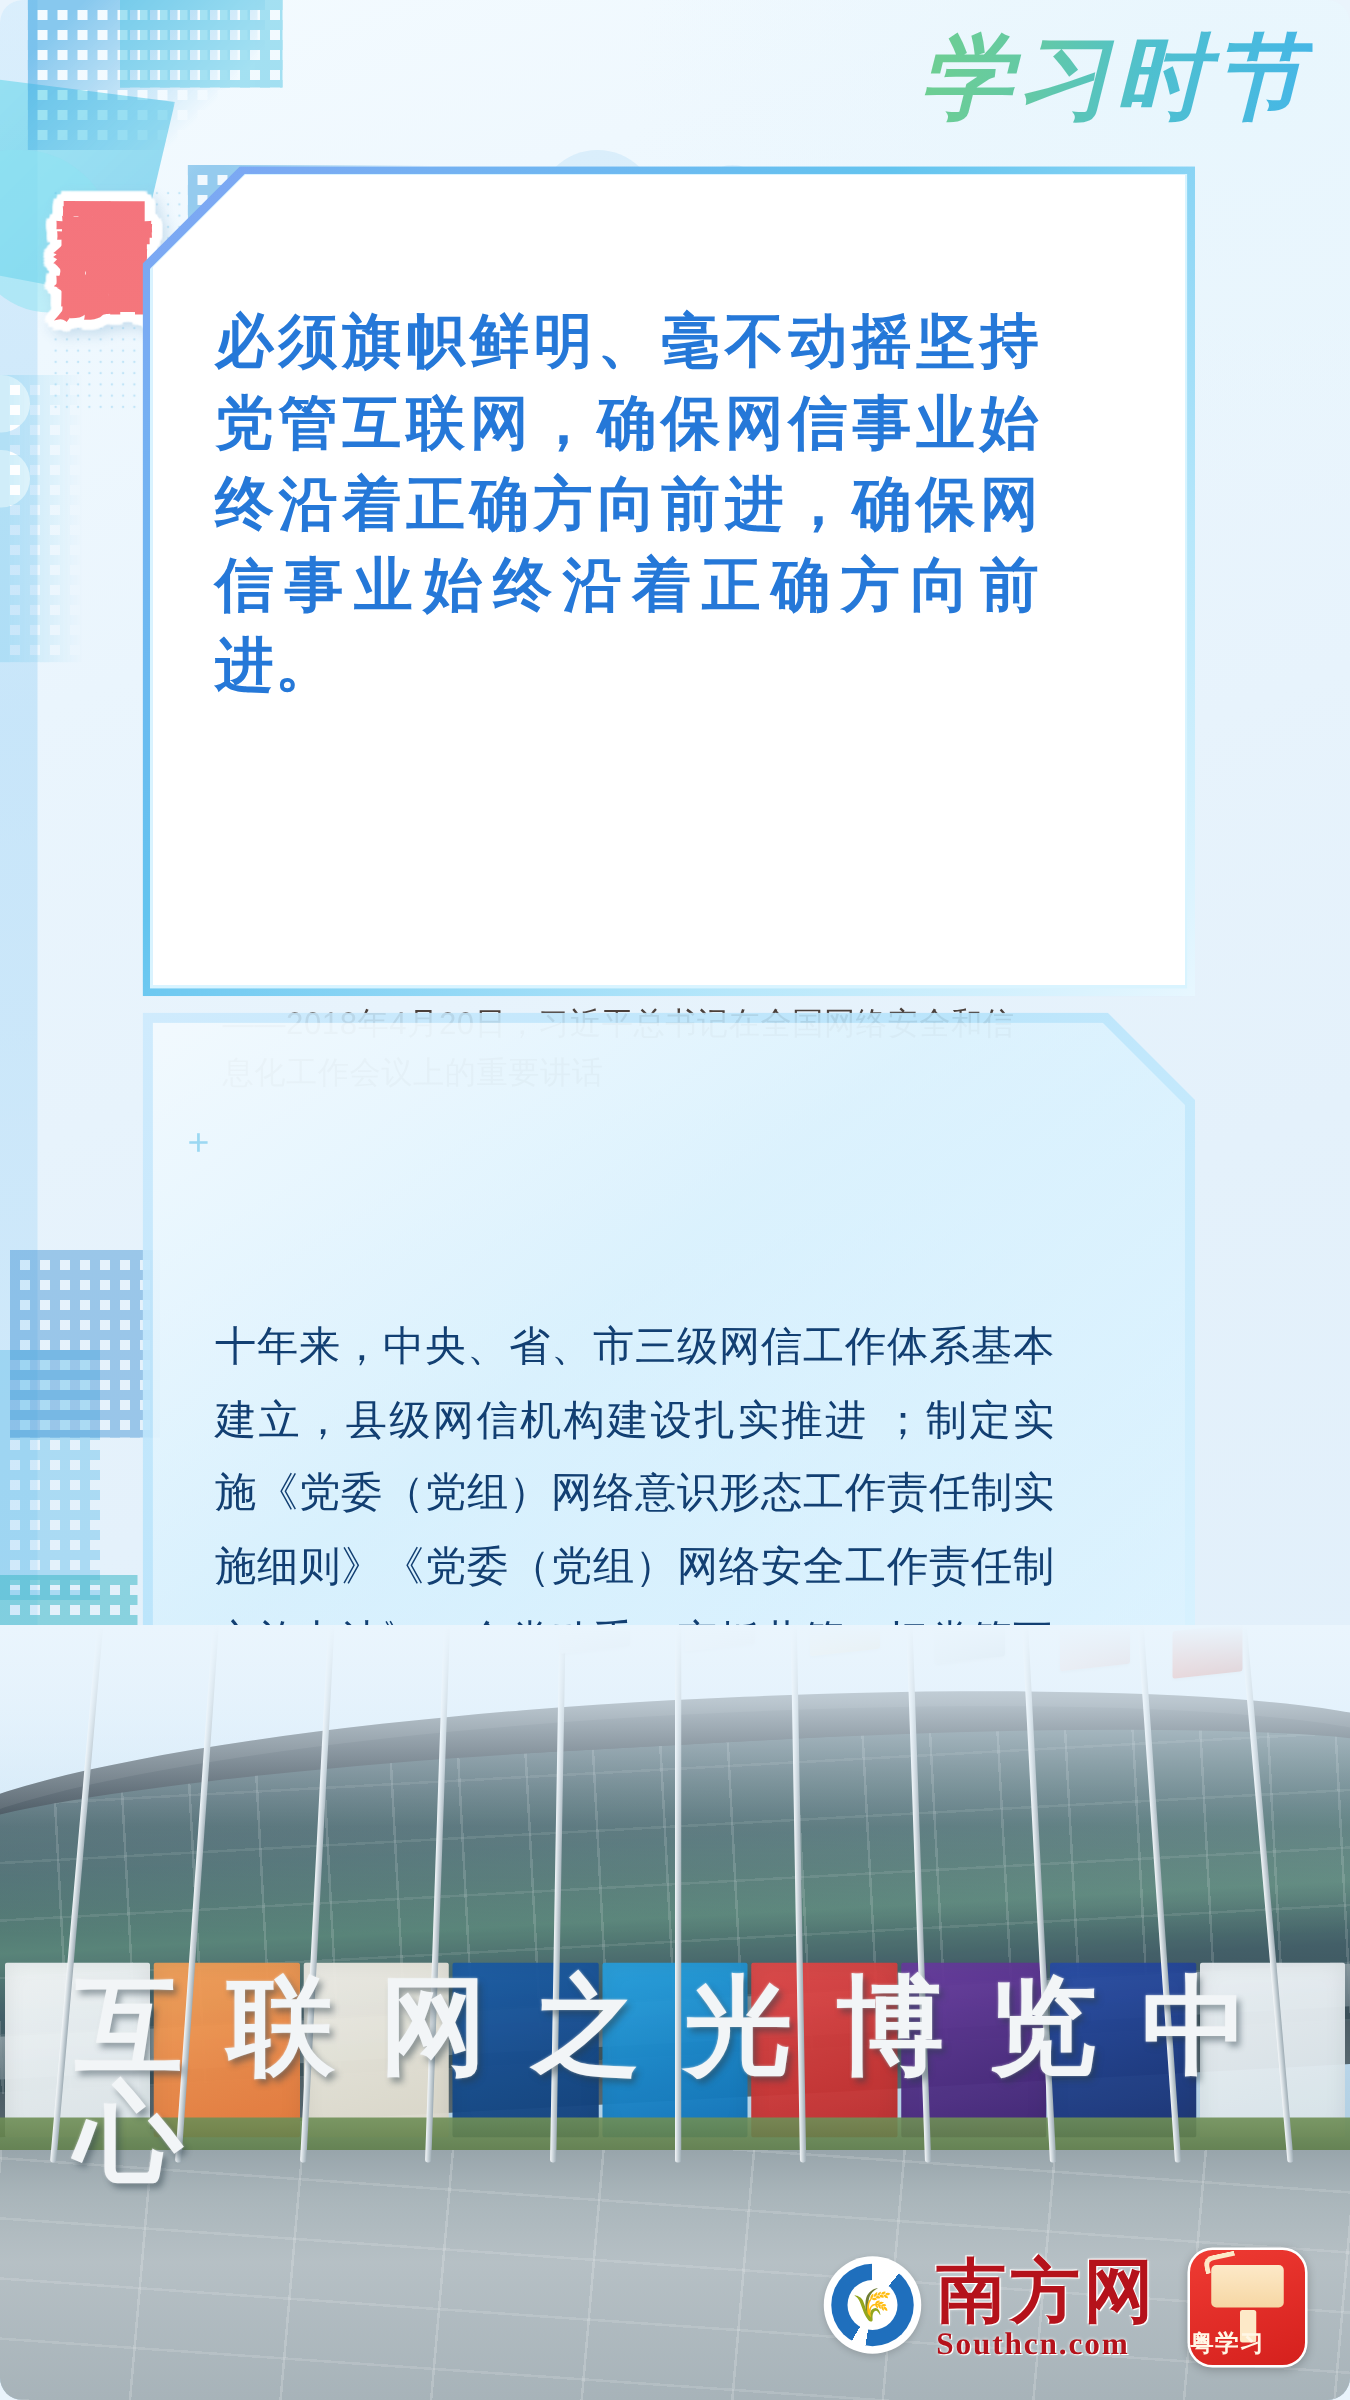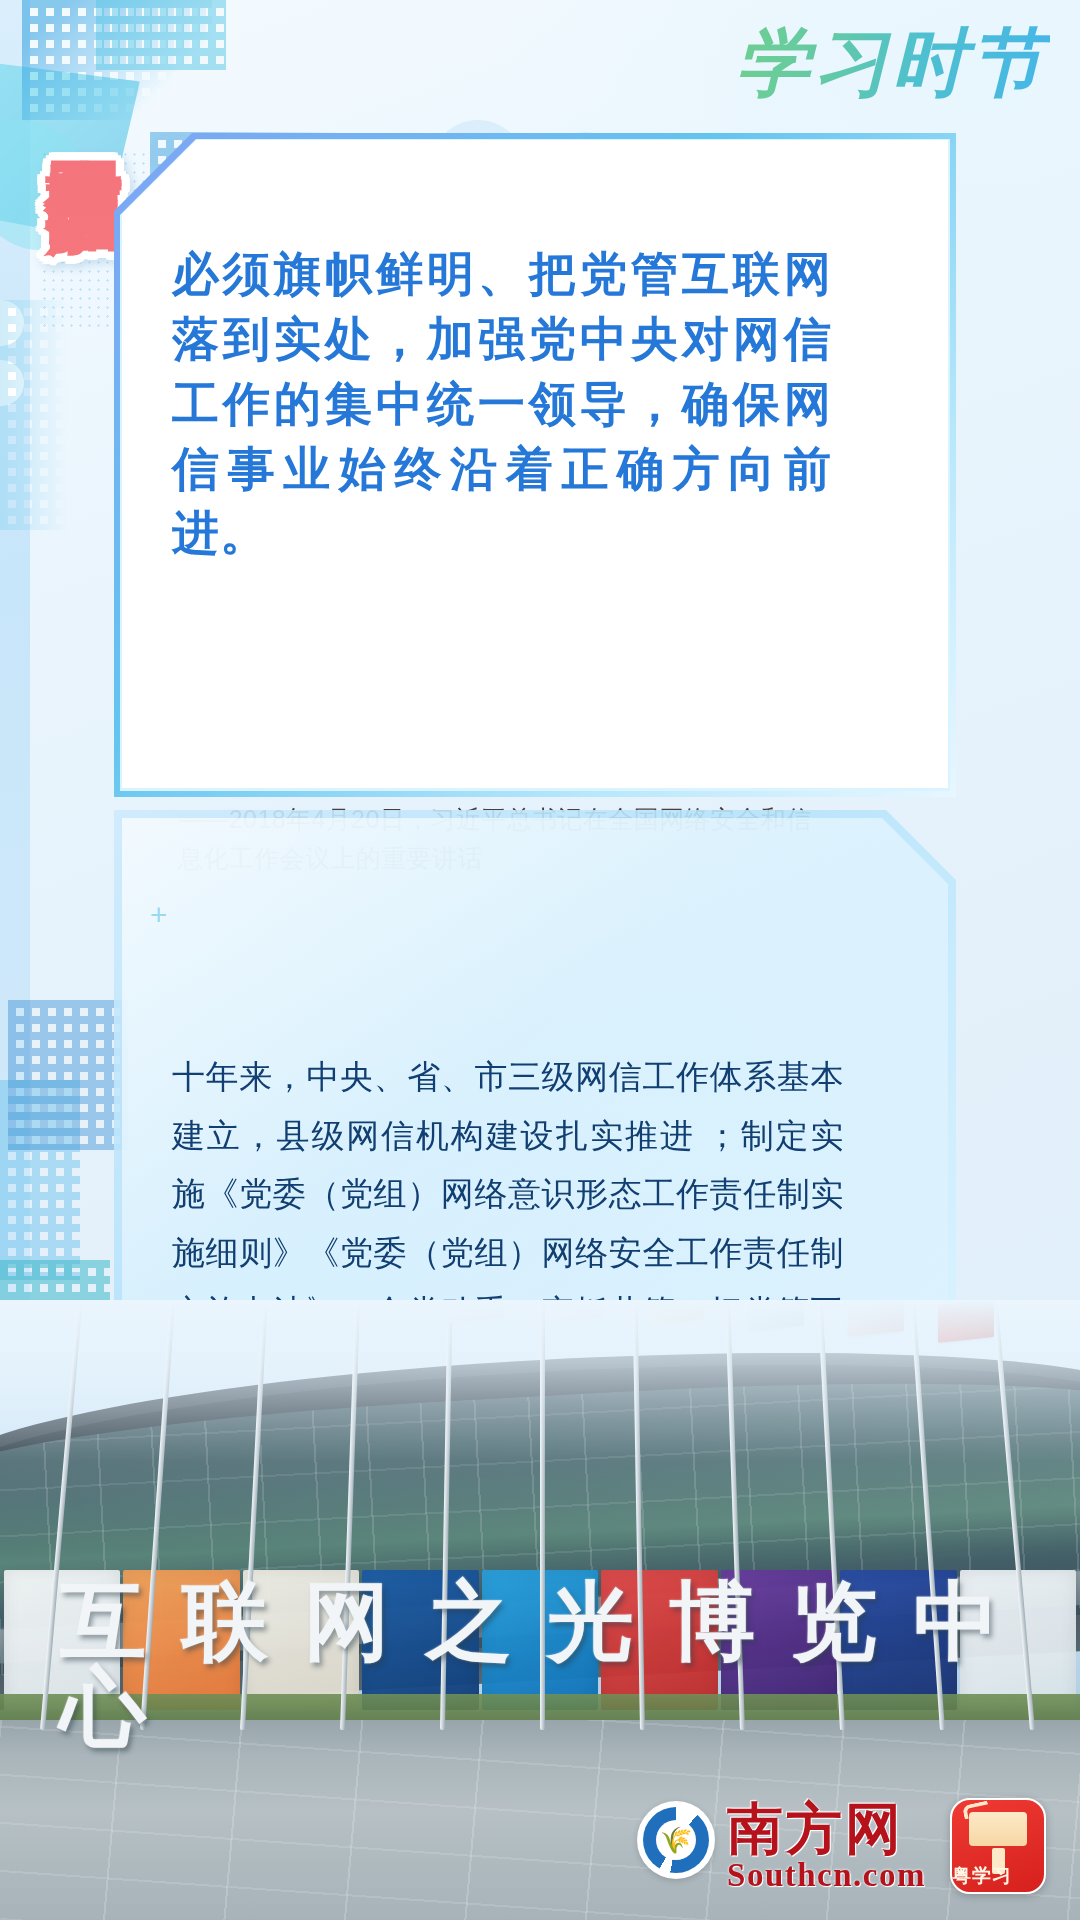--- a/index.html
+++ b/index.html
@@ -10,20 +10,21 @@
     overflow:hidden;
     position:relative;
   }
   .poster {
     position:absolute; inset:0;
     width:1080px; height:1920px;
     overflow:hidden;
     background:
       radial-gradient(ellipse 700px 500px at 92% 4%, #e8f6fd 0%, rgba(232,246,253,0) 70%),
       linear-gradient(160deg,#f4fbff 0%, #eaf5fd 25%, #e4f1fb 55%, #dfeefa 100%);
+    border-radius: 18px;
   }
 
   
   .mosaic {
     position:absolute;
     background-image:
       linear-gradient(to right, currentColor 52%, transparent 52%),
       linear-gradient(to bottom, currentColor 52%, transparent 52%);
     background-size:16px 16px, 16px 16px;
     opacity:.55;
@@ -281,21 +282,21 @@
   }
   .southcn-txt { display:flex; flex-direction:column; gap:2px; }
   .southcn-cn {
     font-family:Liberation Sans, sans-serif;
     font-size:56px; font-weight:bold; color:#b5121b;
     letter-spacing:3px; line-height:1;
     text-shadow:0 0 3px #fff, 1px 1px 0 #fff, -1px -1px 0 #fff;
   }
   .southcn-en {
     font-family:"Liberation Serif","DejaVu Serif",serif;
-    font-size:33px; font-weight:bold; color:#b5121b;
+    font-size:25px; font-weight:bold; color:#b5121b;
     letter-spacing:1.5px; line-height:1;
     text-shadow:0 0 3px #fff, 1px 1px 0 #fff;
   }
   .yuexuexi {
     width:96px; height:96px; border-radius:20px;
     background:linear-gradient(160deg,#ef3b33,#d5201d);
     position:relative; display:flex; flex-direction:column;
     align-items:center; justify-content:flex-start;
     box-shadow:0 2px 8px rgba(0,0,0,.22);
     border:2px solid #fff;
@@ -344,21 +345,21 @@
   <div class="circ circ-b"></div>
   <div class="circ circ-c"></div>
 
   <div class="brand">学习时节</div>
 
   <div class="vtitle">党对网信工作的领导全面加强</div>
 
   <div class="quote-card-border"></div>
   <div class="quote-card-inner-glow"></div>
   <div class="quote-card"></div>
-  <div class="quote-text">必须旗帜鲜明、把党管互联网落到实处，加强党中央对网信工作的集中统一领导，确保网信事业始终沿着正确方向前进。</div>
+  <div class="quote-text">必须旗帜鲜明、毫不动摇坚持党管互联网，确保网信事业始终沿着正确方向前进，确保网信事业始终沿着正确方向前进。</div>
   <div class="quote-source">——2018年4月20日，习近平总书记在全国网络安全和信息化工作会议上的重要讲话</div>
 
   <div class="body-card-border"></div>
   <div class="body-card"></div>
   <div class="plus-mark">+</div>
   <div class="body-text">十年来，中央、省、市三级网信工作体系基本建立，县级网信机构建设扎实推进 ；制定实施《党委（党组）网络意识形态工作责任制实施细则》《党委（党组）网络安全工作责任制实施办法》，全党动手、齐抓共管，把党管互联网落到实处。</div>
 
   <div class="photo">
     <div class="photo-sky"></div>
     <div class="bldg"></div>

